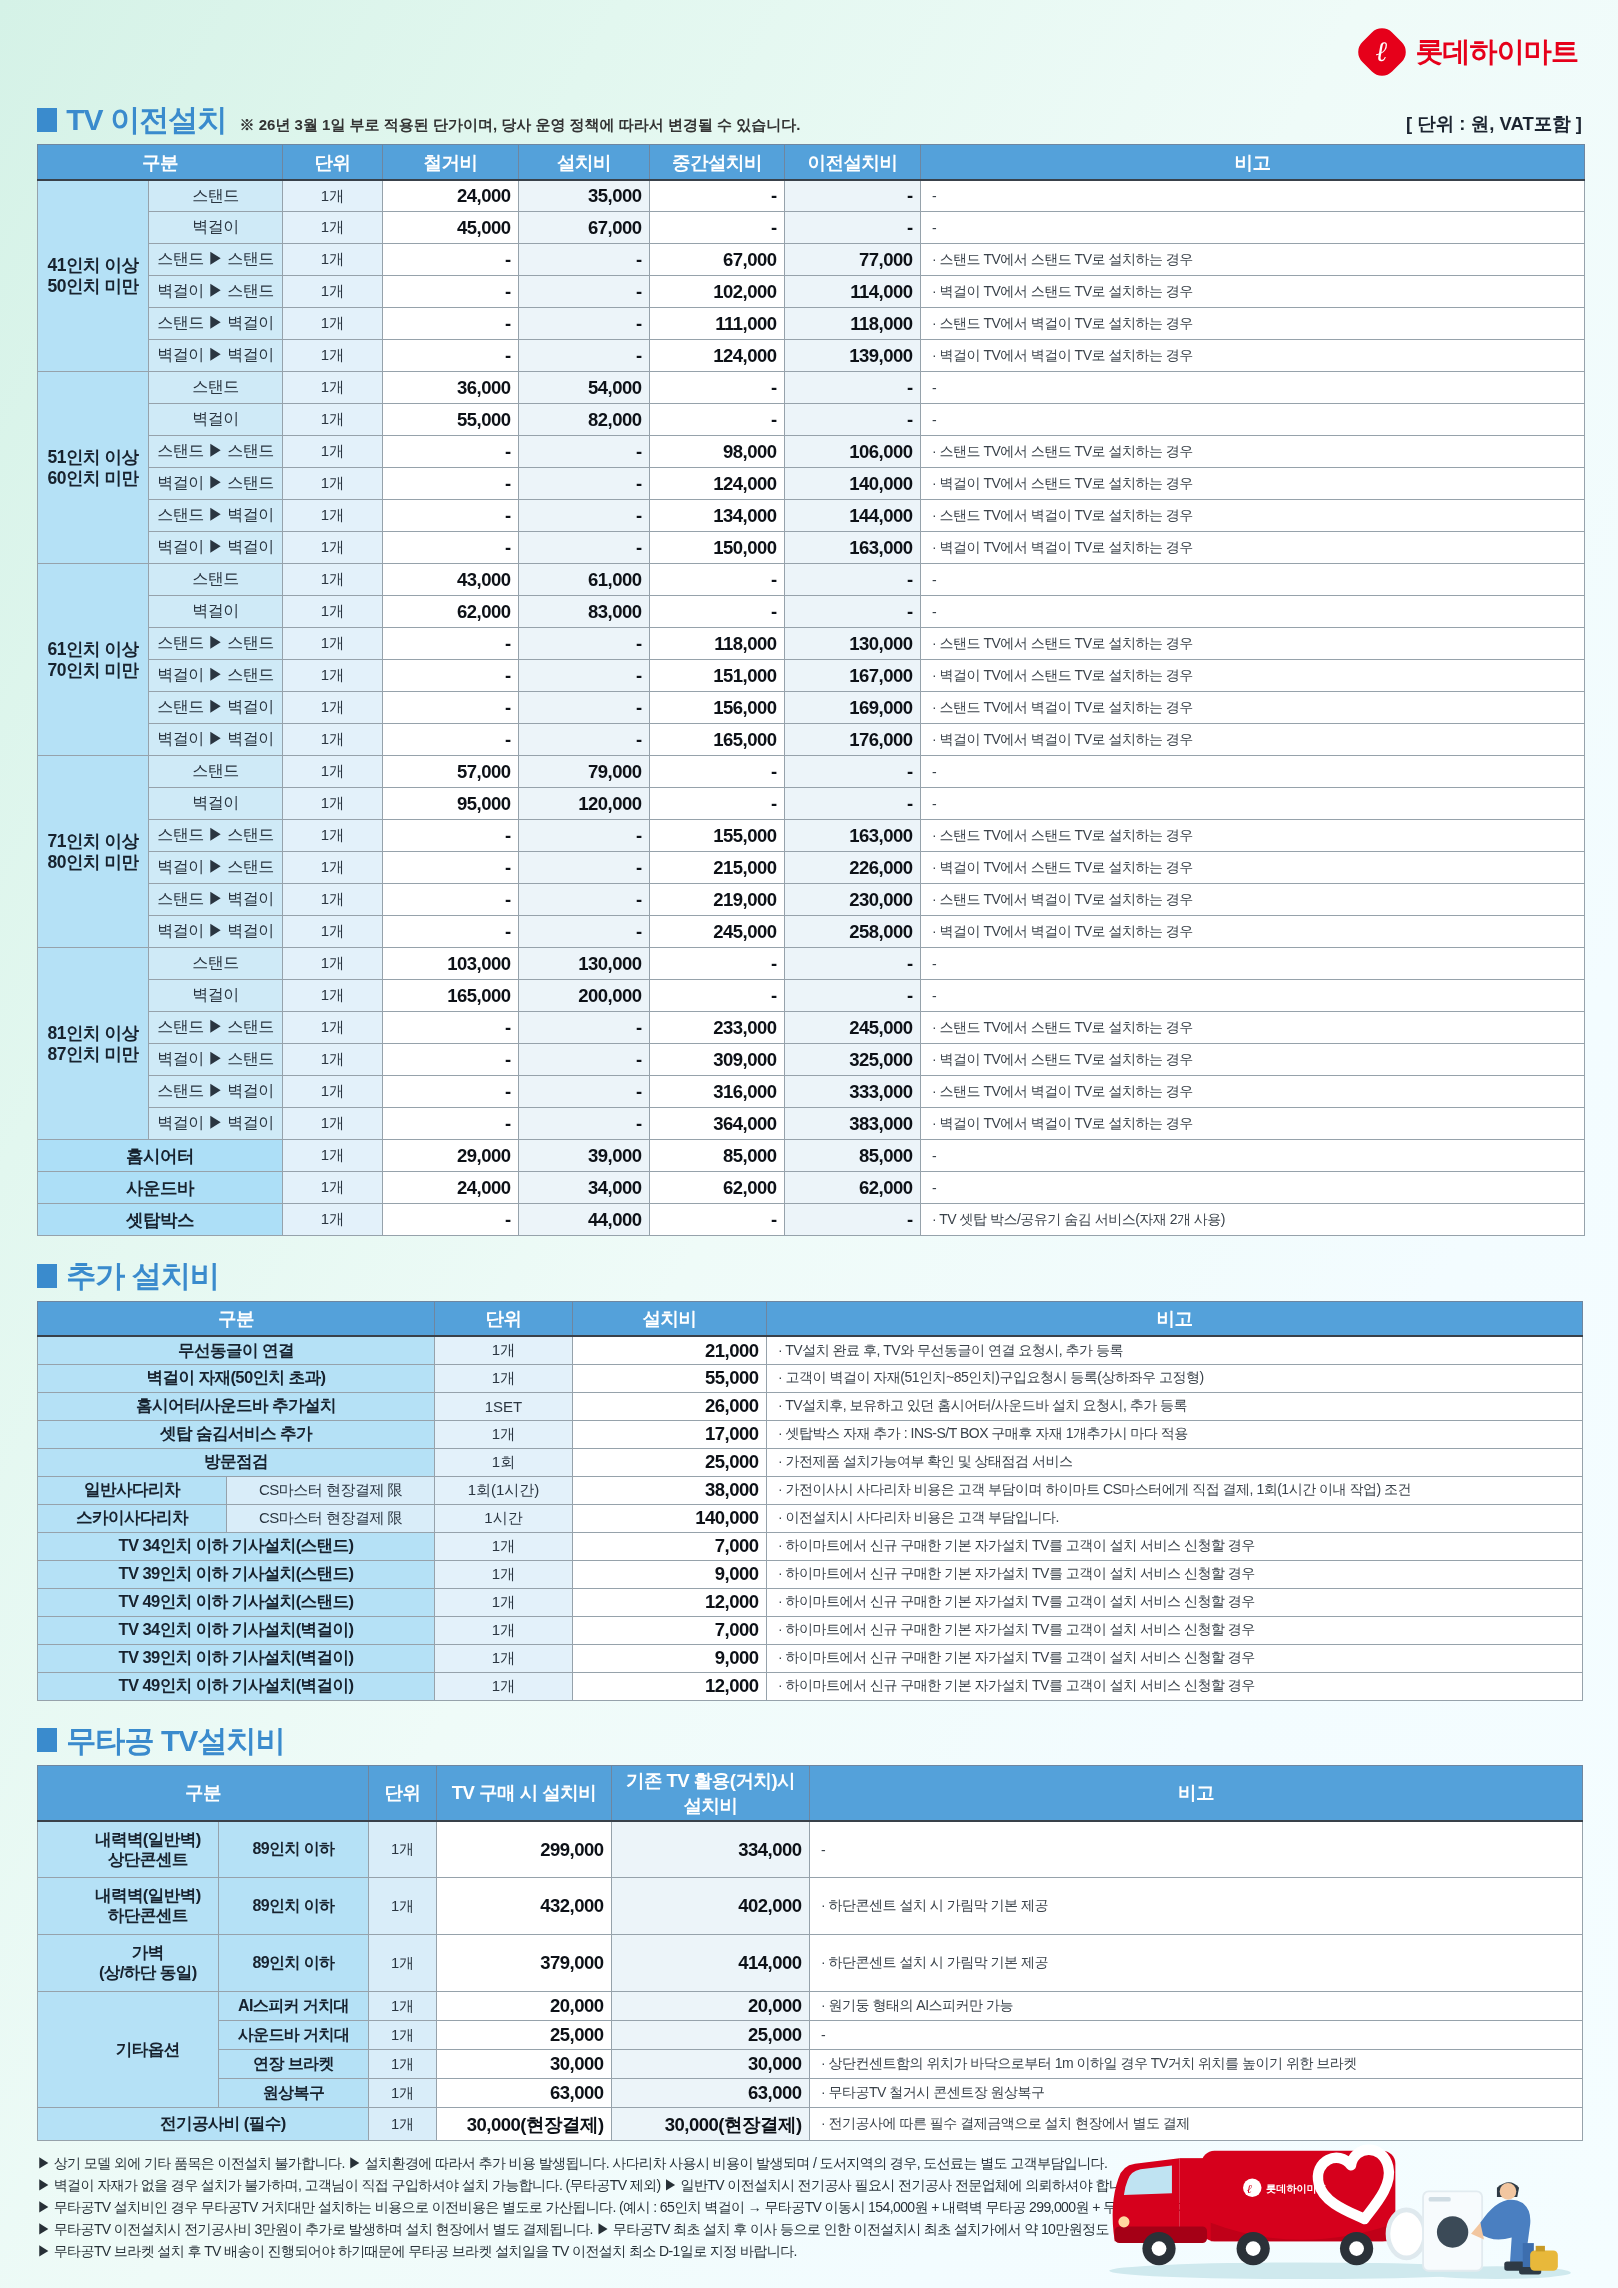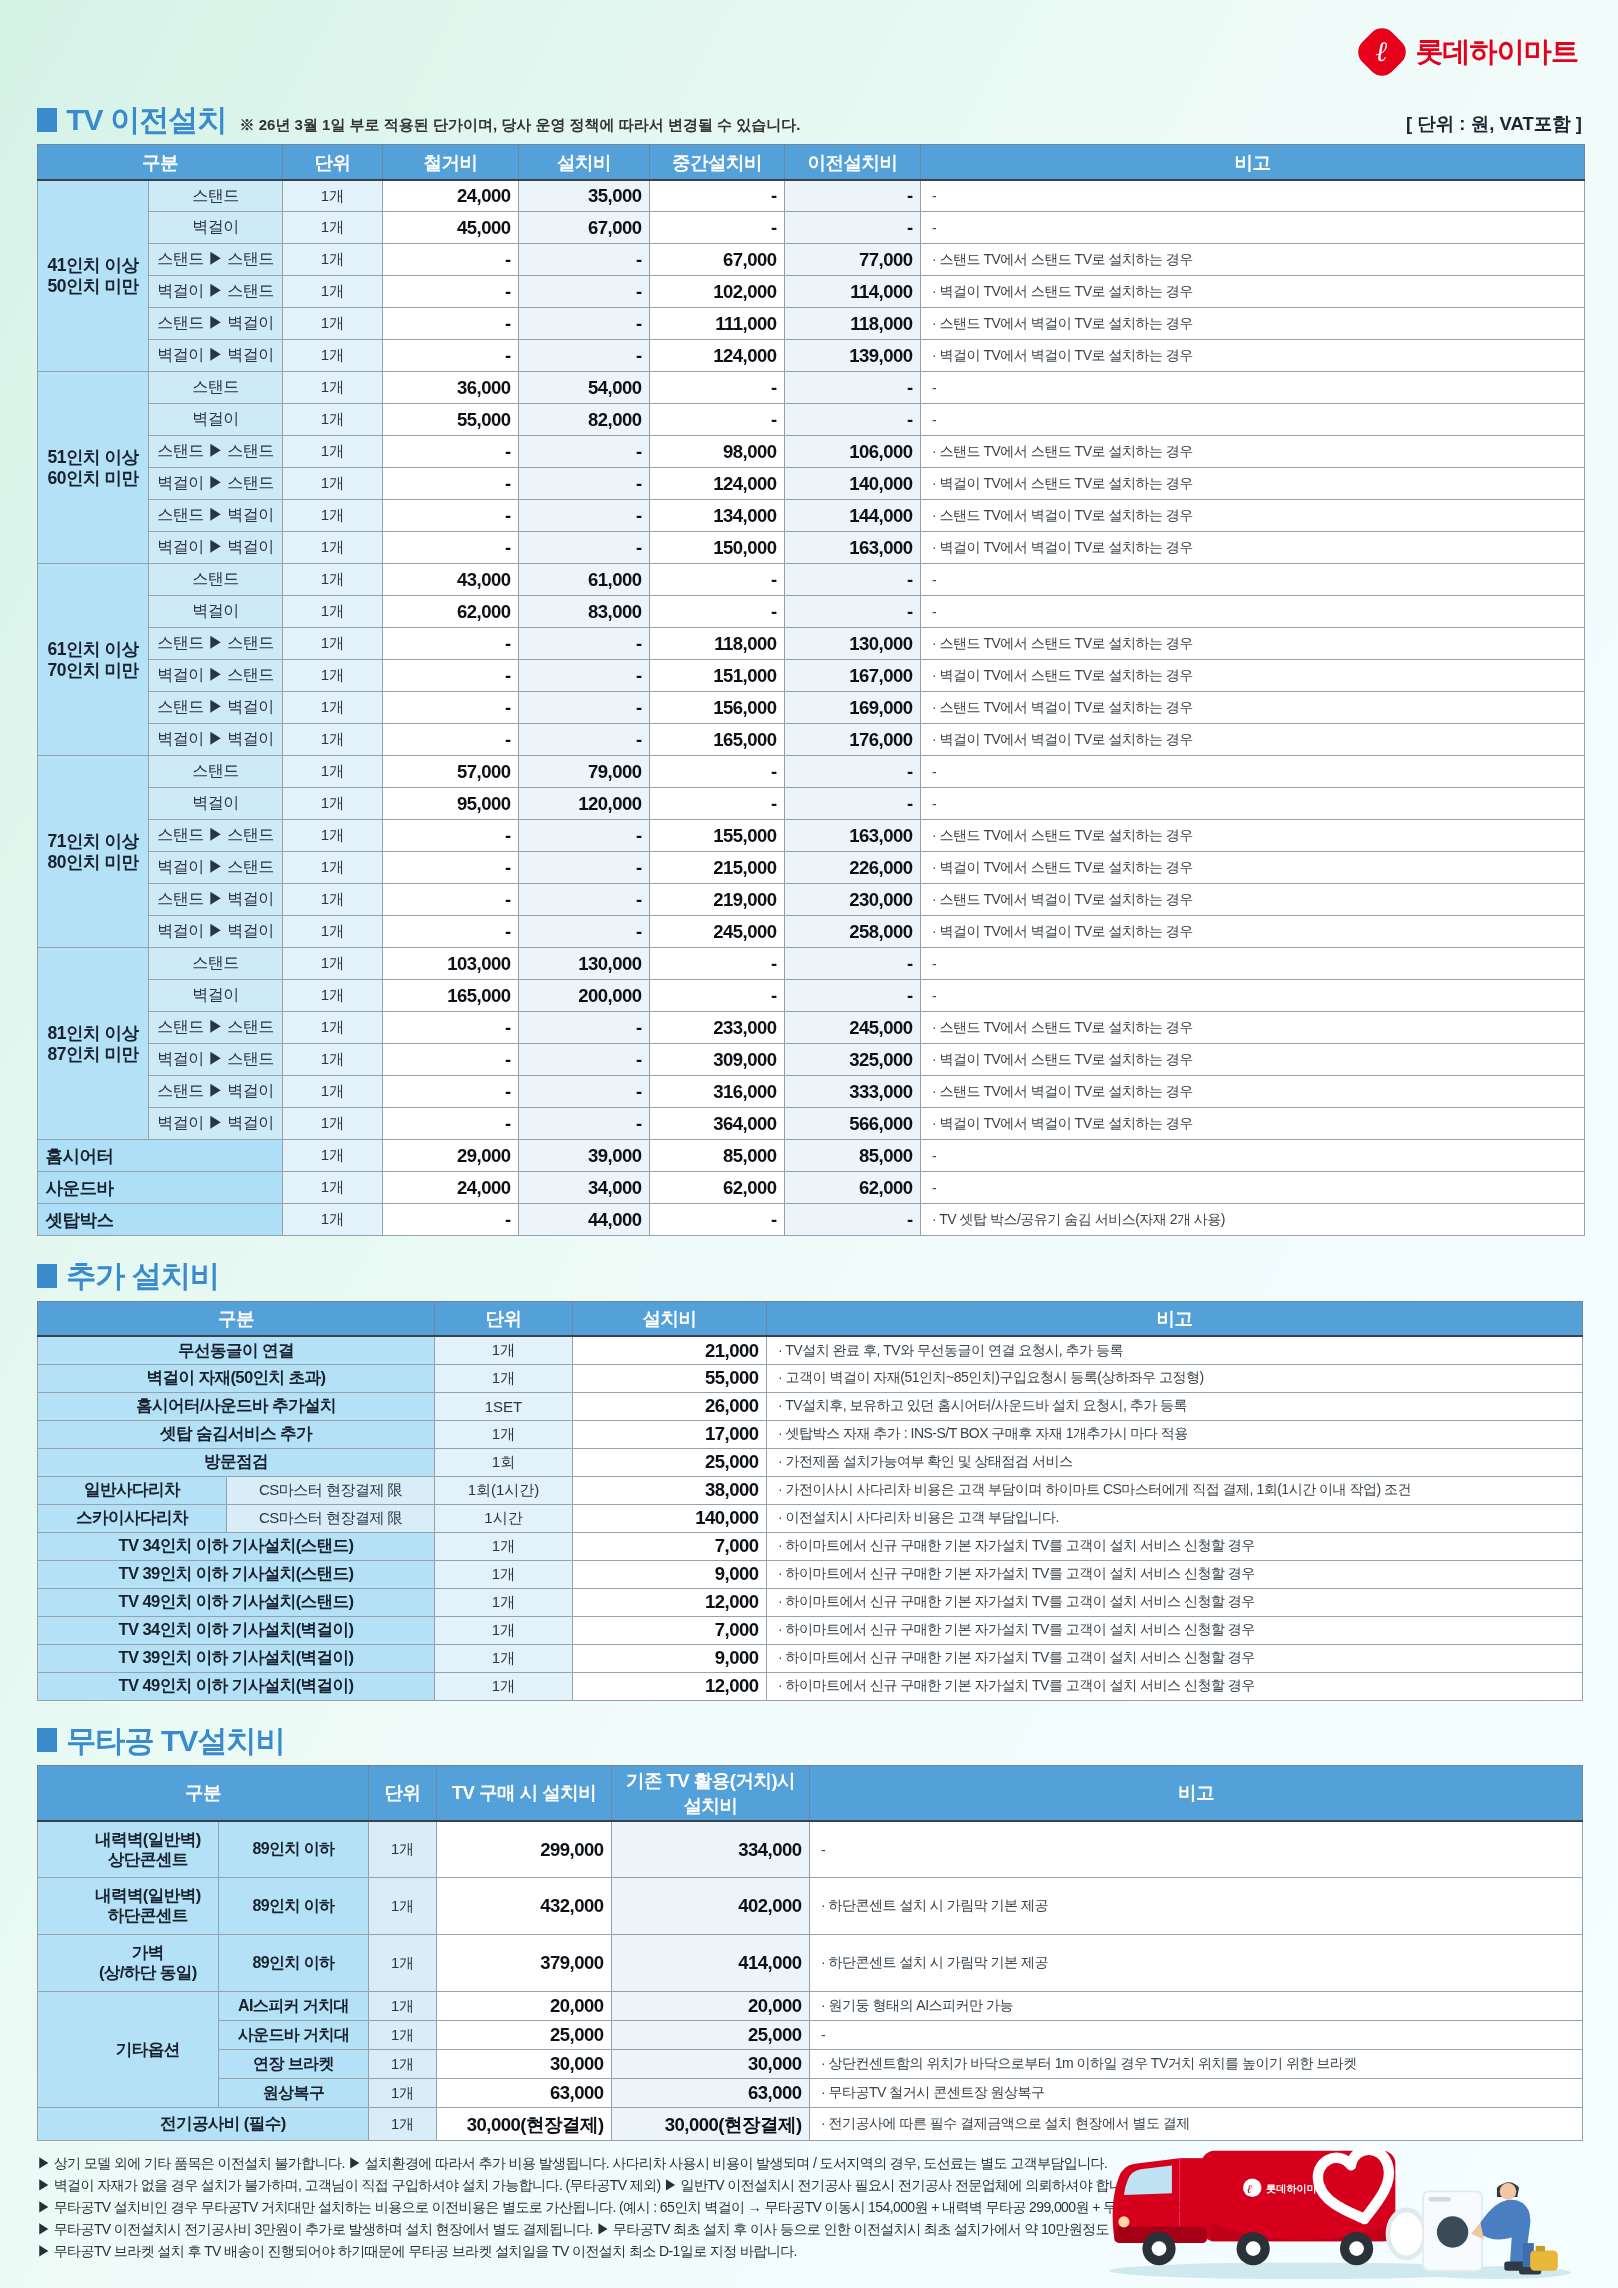--- a/index.html
+++ b/index.html
@@ -30,21 +30,21 @@
   thead th{background:#54a1da;color:#fff;font-size:18.5px;font-weight:800;height:35px;
     border-color:#6e86a0;border-bottom:2.3px solid #39414a;letter-spacing:-0.5px;}
   .group-cell{background:#b5e1f6;font-weight:800;font-size:17.5px;text-align:center;
     white-space:pre-line;color:#17222e;line-height:21px;letter-spacing:-0.5px;}
   .type-cell{background:#cfeaf7;text-align:center;font-size:16px;color:#2a3540;letter-spacing:-0.5px;}
   .unit-cell{background:#e3f1fa;text-align:center;font-size:15px;color:#2a3540;}
   .num{font-weight:800;font-size:18.5px;text-align:right;background:#fff;color:#0d1117;letter-spacing:-0.5px;}
   .num.shade{background:#ecf4f9;}
   .remark-cell{font-size:14px;color:#3a424a;text-align:left;background:#fff;padding-left:11px;letter-spacing:-0.5px;}
   .group-start td{border-top:1.8px solid #5d666e;}
-  .extra-label{background:#addff7;font-weight:800;font-size:17.5px;color:#17222e;letter-spacing:-0.5px;}
+  .extra-label{background:#addff7;font-weight:800;font-size:17.5px;text-align:center;color:#17222e;letter-spacing:-0.5px;}
   #tv-table td{height:32px;}
   
   #add-table td{height:28px;}
   .add-label{background:#b5e1f6;font-weight:800;font-size:16.6px;text-align:center;color:#17222e;letter-spacing:-0.6px;}
   .add-sublabel{background:#d9edf9;font-size:15px;text-align:center;color:#2a3540;letter-spacing:-0.5px;}
   
   #mt-table td{height:29px;}
   #mt-table tr.tall td{height:57px;}
   #mt-table tr.last td{height:33px;}
   .mt-cat{background:#b5e1f6;font-weight:800;font-size:16.6px;text-align:center;
@@ -371,21 +371,21 @@
           <td class="num">316,000</td>
           <td class="num shade">333,000</td>
           <td class="remark-cell">· 스탠드 TV에서 벽걸이 TV로 설치하는 경우</td>
         </tr>
         <tr>
           <td class="type-cell">벽걸이 ▶ 벽걸이</td>
           <td class="unit-cell">1개</td>
           <td class="num">-</td>
           <td class="num shade">-</td>
           <td class="num">364,000</td>
-          <td class="num shade">566,000</td>
+          <td class="num shade">383,000</td>
           <td class="remark-cell">· 벽걸이 TV에서 벽걸이 TV로 설치하는 경우</td>
         </tr>
         <tr class="group-start">
           <td class="extra-label" colspan="2">홈시어터</td>
           <td class="unit-cell">1개</td>
           <td class="num">29,000</td>
           <td class="num shade">39,000</td>
           <td class="num">85,000</td>
           <td class="num shade">85,000</td>
           <td class="remark-cell">-</td>

